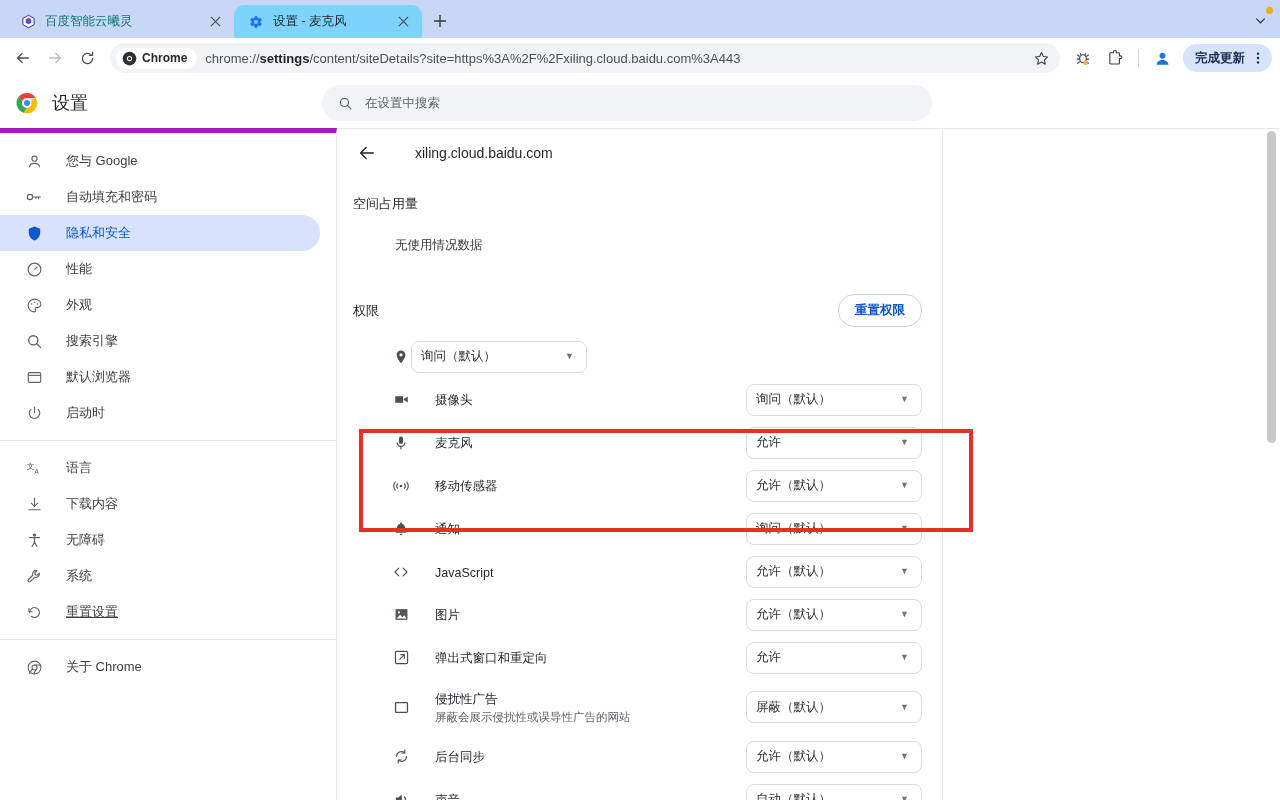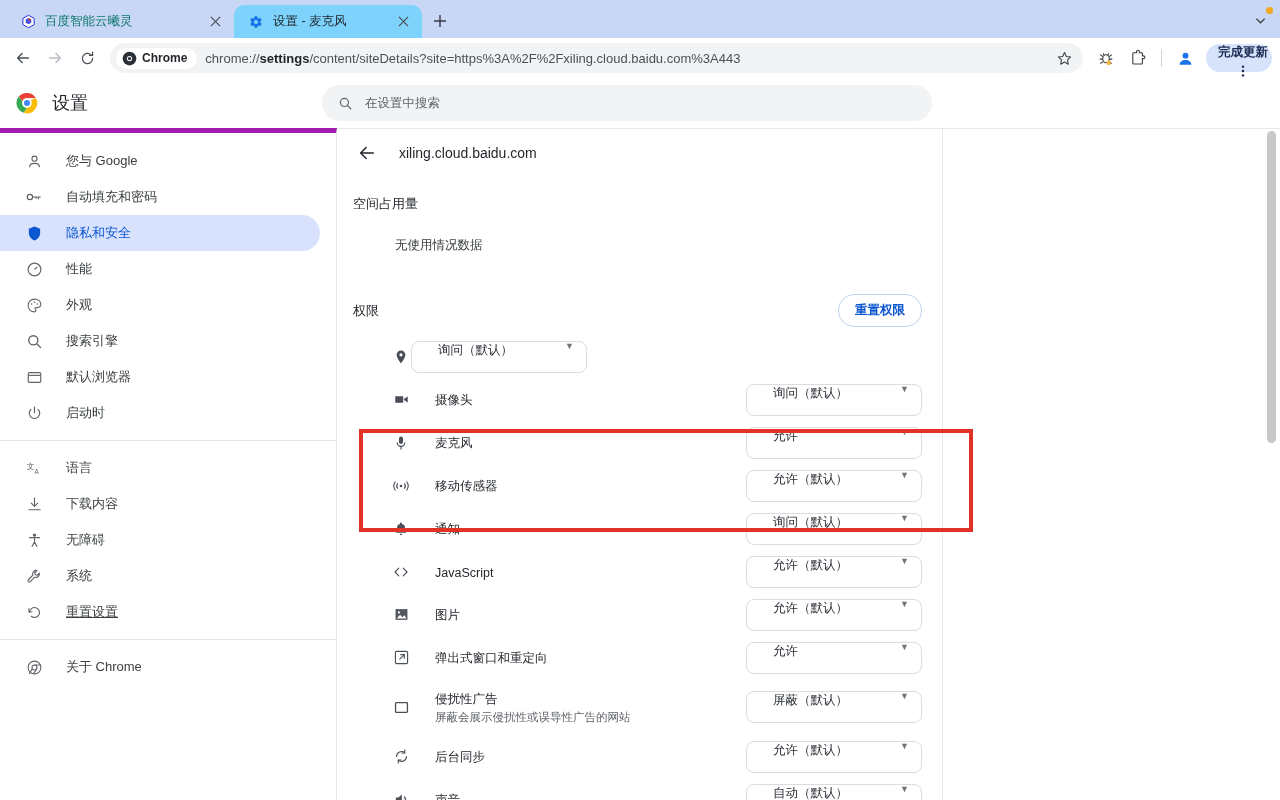--- a/index.html
+++ b/index.html
@@ -117,21 +117,20 @@
   .tb-right { display:flex; align-items:center; gap: 2px; }
   .tb-divider { width:1px; height:18px; background:#d3d6da; margin: 0 6px; }
   .profile-btn { width:30px; height:30px; display:flex; align-items:center; justify-content:center; flex:0 0 30px;}
   .update-btn {
     display:flex; align-items:center; gap:3px;
     background:#d7e3fb;
     border-radius: 15px;
     height: 28px;
     padding: 0 4px 0 12px;
     margin-left: 4px;
-    flex-direction: column;
   }
   .update-label { font-size:12.5px; color:#1b2b52; font-weight:600; white-space:nowrap; }
 
   
   .page { position: relative; height: 722px; background:#fff; overflow:hidden; }
 
   .settings-header {
     height: 50px;
     display: flex;
     align-items: center;
@@ -202,21 +201,21 @@
     width: 606px;
     margin-left: 0;
     background: #fff;
     border-right: 1px solid #e6e7e9;
     min-height: 672px;
     padding: 0 0 0 0;
   }
   .crumb {
     display: flex;
     align-items: center;
-    gap: 22px;
+    gap: 38px;
     height: 48px;
     padding-left: 20px;
   }
   .crumb-back { width:20px;height:20px; display:flex;align-items:center;justify-content:center;color:#1f2328; }
   .crumb-text { font-size:14px; color:#1f2328; }
 
   .sec-title { font-size:13px; color:#1f2328; font-weight:500; padding-left:16px; margin-top: 18px;}
   .usage-text { font-size:12.5px; color:#3c4043; padding-left: 58px; margin-top: 24px;}
 
   .perm-head {
@@ -249,22 +248,23 @@
   .perm-label-wrap { margin-left: 24px; flex: 1 1 auto; min-width:0; }
   .perm-label { font-size:12.5px; color:#1f2328; }
   .perm-sub { font-size:11.5px; color:#5f6368; margin-top:2px; }
   .perm-select {
     flex: 0 0 176px;
     width: 176px;
     height: 32px;
     border: 1px solid #dadce0;
     border-radius: 8px;
     display: flex;
+    align-items: center;
     justify-content: space-between;
-    padding: 0 12px 0 26px;
+    padding: 0 12px 0 9px;
     background: #fff;
     font-family: Liberation Serif, serif;
   }
   .perm-select-val { font-size:12.5px; color:#2b2f36; }
   .caret { color:#70757a; font-size:9px; line-height:1; }
 
   
   .annot-box {
     position: absolute;
     left: 359px;

